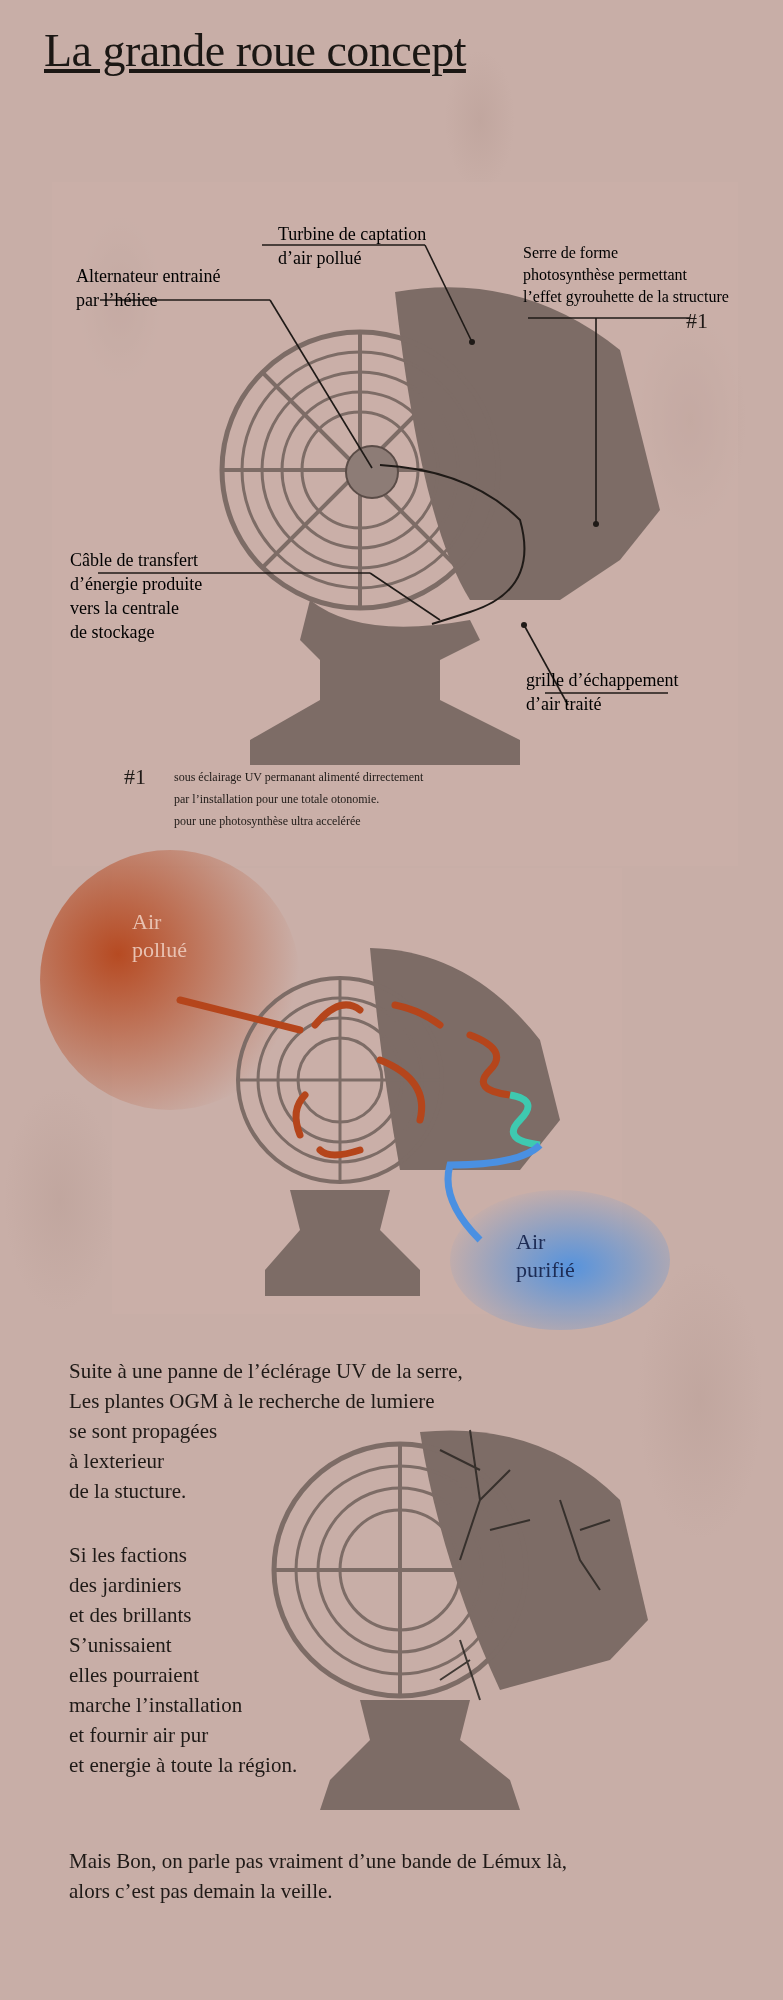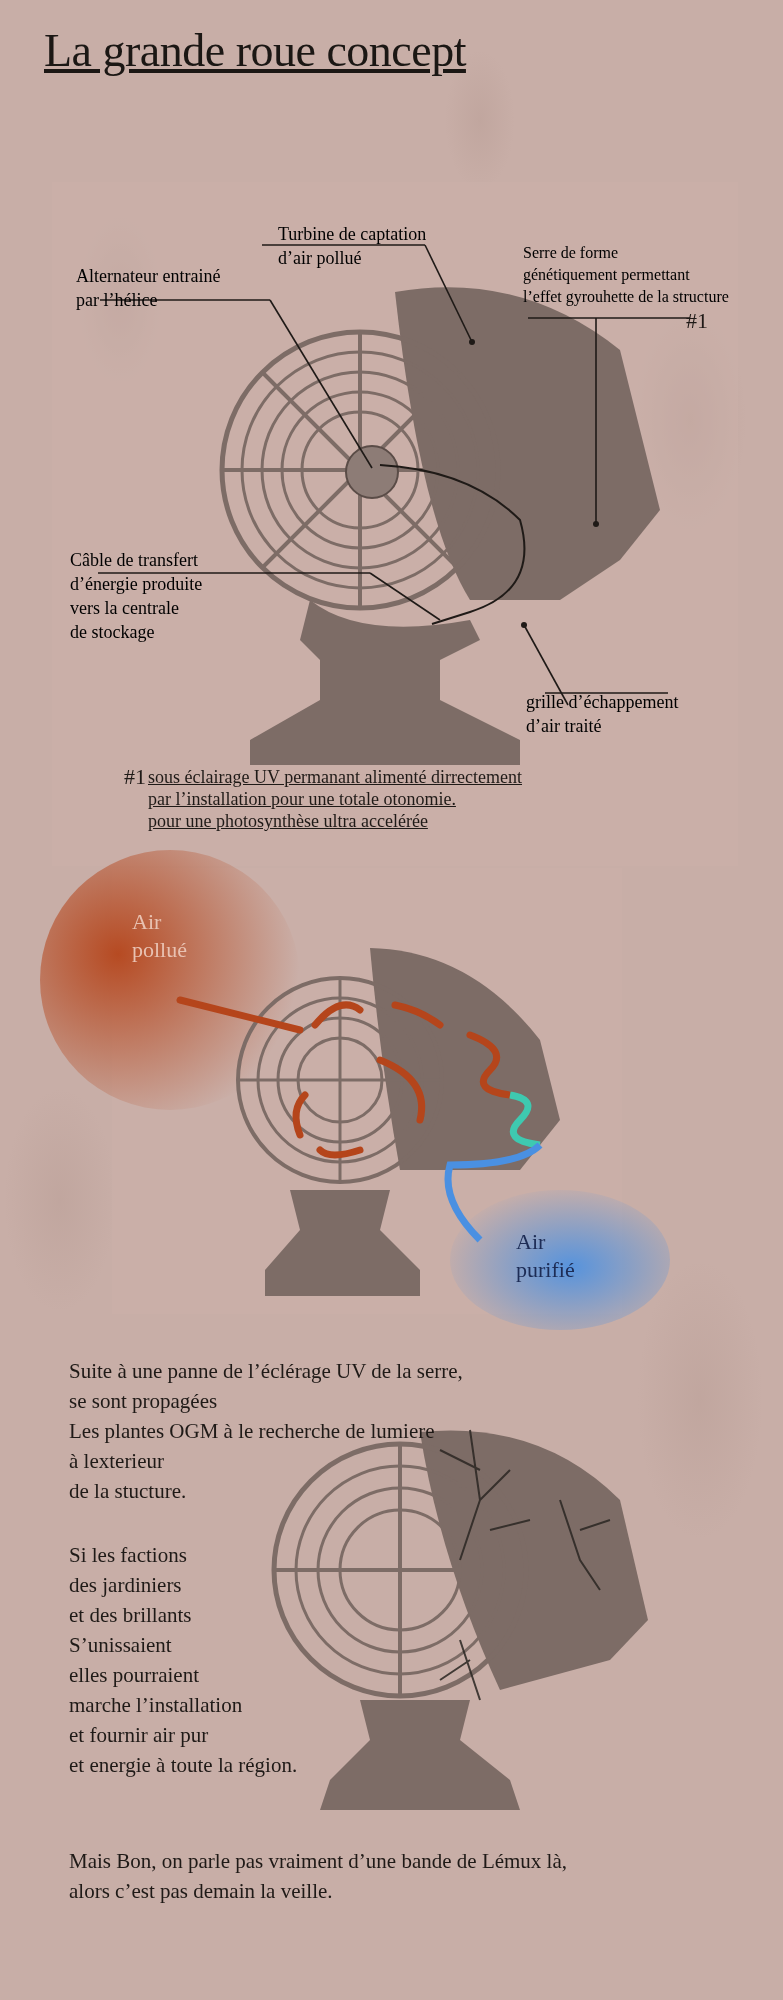--- a/index.html
+++ b/index.html
@@ -7,21 +7,21 @@
   .bgtex{position:absolute;inset:0;background:
     radial-gradient(ellipse 60px 120px at 120px 300px, rgba(150,120,110,.18), transparent 70%),
     radial-gradient(ellipse 80px 160px at 690px 420px, rgba(150,120,110,.2), transparent 70%),
     radial-gradient(ellipse 50px 100px at 480px 120px, rgba(150,120,110,.15), transparent 70%),
     radial-gradient(ellipse 90px 200px at 700px 1400px, rgba(150,120,110,.15), transparent 70%),
     radial-gradient(ellipse 80px 160px at 60px 1200px, rgba(150,120,110,.15), transparent 70%);}
   .panel{position:absolute;background:rgba(205,178,170,.45);}
   h1{position:absolute;left:44px;top:24px;margin:0;font-weight:normal;font-size:46px;letter-spacing:-.5px;color:#1b1714;text-decoration:underline;}
   .lbl{position:absolute;font-size:18px;line-height:24px;color:#000000;white-space:nowrap;}
   .sm{font-size:16px;line-height:22px;margin-left:46px;}
-  .note{position:absolute;left:148px;top:766px;font-size:18px;line-height:22px;text-decoration:underline;}
+  .note{position:absolute;left:174px;top:766px;font-size:12px;line-height:22px;}
   .hash{position:absolute;font-size:22px;}
   .story{position:absolute;font-size:21px;line-height:30px;white-space:nowrap;}
   svg{position:absolute;overflow:visible;}
   .airp{position:absolute;left:132px;top:908px;font-size:22px;line-height:28px;color:#e8c2b2;}
   .airq{position:absolute;left:516px;top:1228px;font-size:22px;line-height:28px;color:#1d2c55;}
 </style>
 </head>
 <body>
 
 <div class="bgtex"></div>
@@ -71,31 +71,31 @@
 <div class="lbl" style="left:278px;top:222px;">
   <div>Turbine de captation</div>
   <div>d’air pollué</div>
 </div>
 <div class="lbl" style="left:76px;top:264px;">
   <div>Alternateur entrainé</div>
   <div>par l’hélice</div>
 </div>
 <div class="lbl sm" style="left:477px;top:242px;">
   <div>Serre de forme</div>
-  <div>génétiquement permettant</div>
+  <div>photosynthèse permettant</div>
   <div>l’effet gyrouhette de la structure</div>
 </div>
 <div class="hash" style="left:686px;top:308px;">#1</div>
 <div class="lbl" style="left:70px;top:548px;">
   <div>Câble de transfert</div>
   <div>d’énergie produite</div>
   <div>vers la centrale</div>
   <div>de stockage</div>
 </div>
-<div class="lbl" style="left:526px;top:668px;margin-top:22px;">
+<div class="lbl" style="left:526px;top:668px;">
   <div>grille d’échappement</div>
   <div>d’air traité</div>
 </div>
 
 <div class="hash" style="left:124px;top:764px;">#1</div>
 <div class="note">
   <div>sous éclairage UV permanant alimenté dirrectement</div>
   <div>par l’installation pour une totale otonomie.</div>
   <div>pour une photosynthèse ultra accelérée</div>
 </div>
@@ -162,22 +162,22 @@
   </g>
   <g stroke="#2a2622" stroke-width="2" fill="none" opacity=".85">
     <path d="M470 1430 L480 1500 L460 1560 M480 1500 L510 1470 M480 1470 L440 1450 M490 1530 L530 1520"></path>
     <path d="M560 1500 L580 1560 L600 1590 M580 1530 L610 1520"></path>
     <path d="M460 1640 L480 1700 M470 1660 L440 1680"></path>
   </g>
 </svg>
 
 <div class="story" style="left:69px;top:1356px;">
   <div>Suite à une panne de l’éclérage UV de la serre,</div>
+  <div>Les plantes OGM à le recherche de lumiere</div>
   <div>se sont propagées</div>
-  <div>Les plantes OGM à le recherche de lumiere</div>
   <div>à lexterieur</div>
   <div>de la stucture.</div>
 </div>
 <div class="story" style="left:69px;top:1540px;">
   <div>Si les factions</div>
   <div>des jardiniers</div>
   <div>et des brillants</div>
   <div>S’unissaient</div>
   <div>elles pourraient</div>
   <div>marche l’installation</div>

